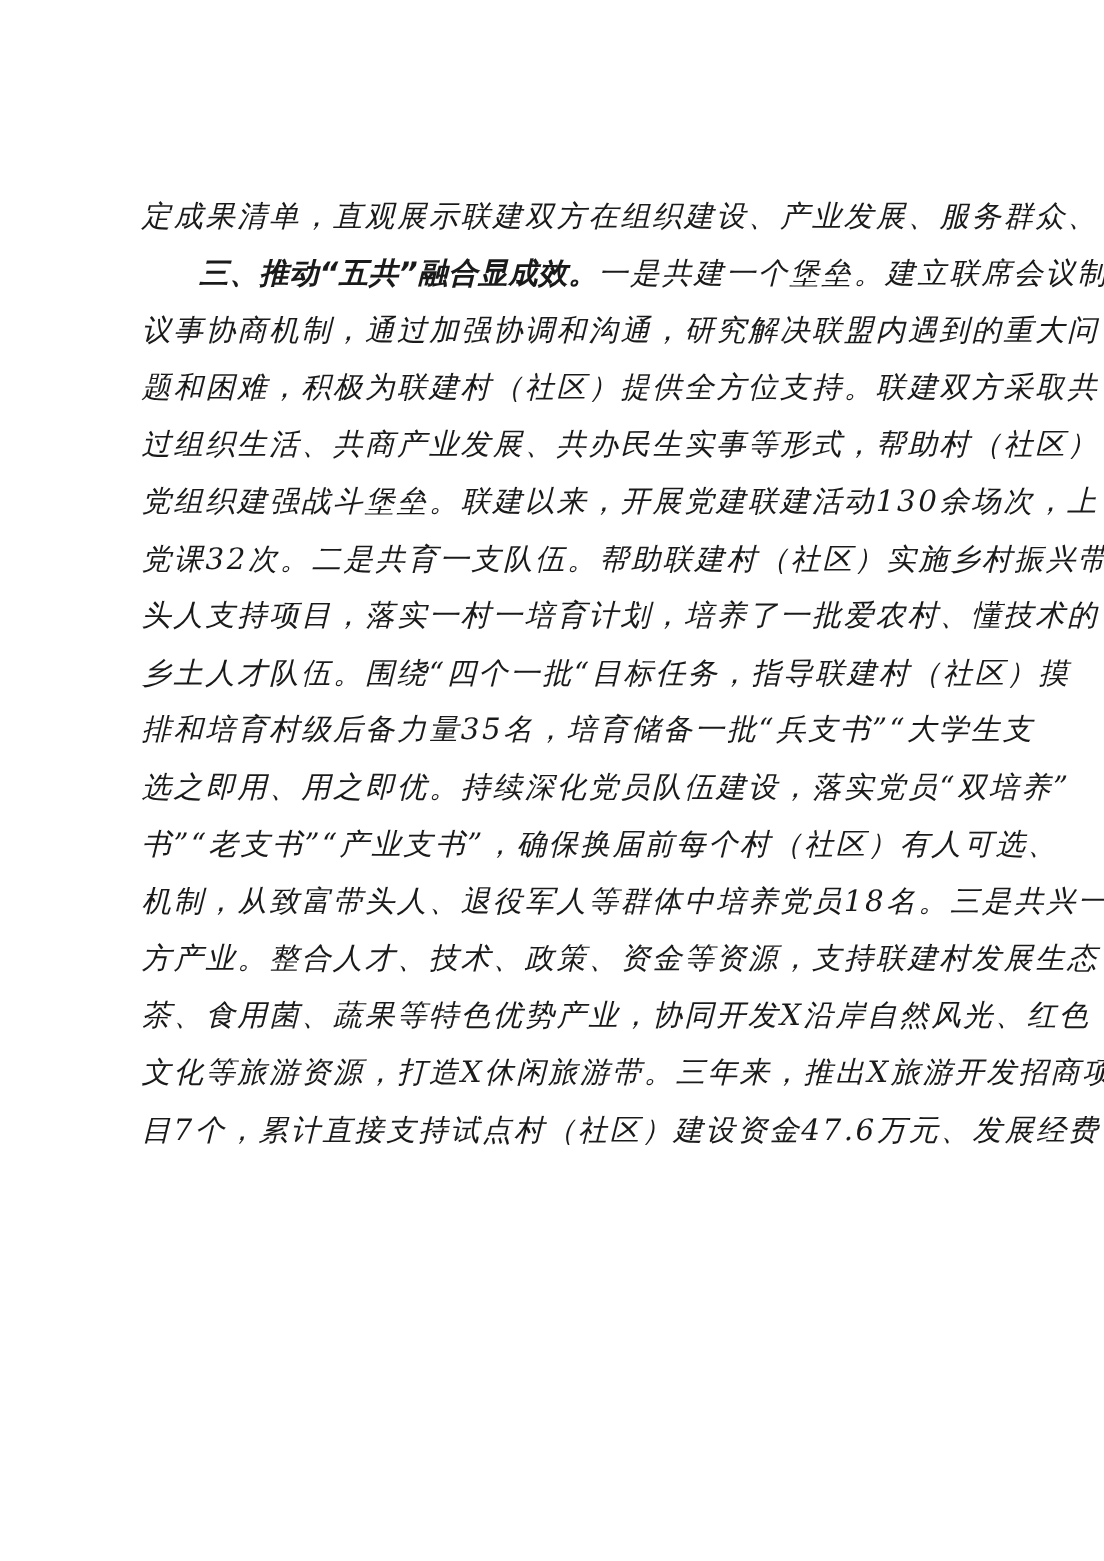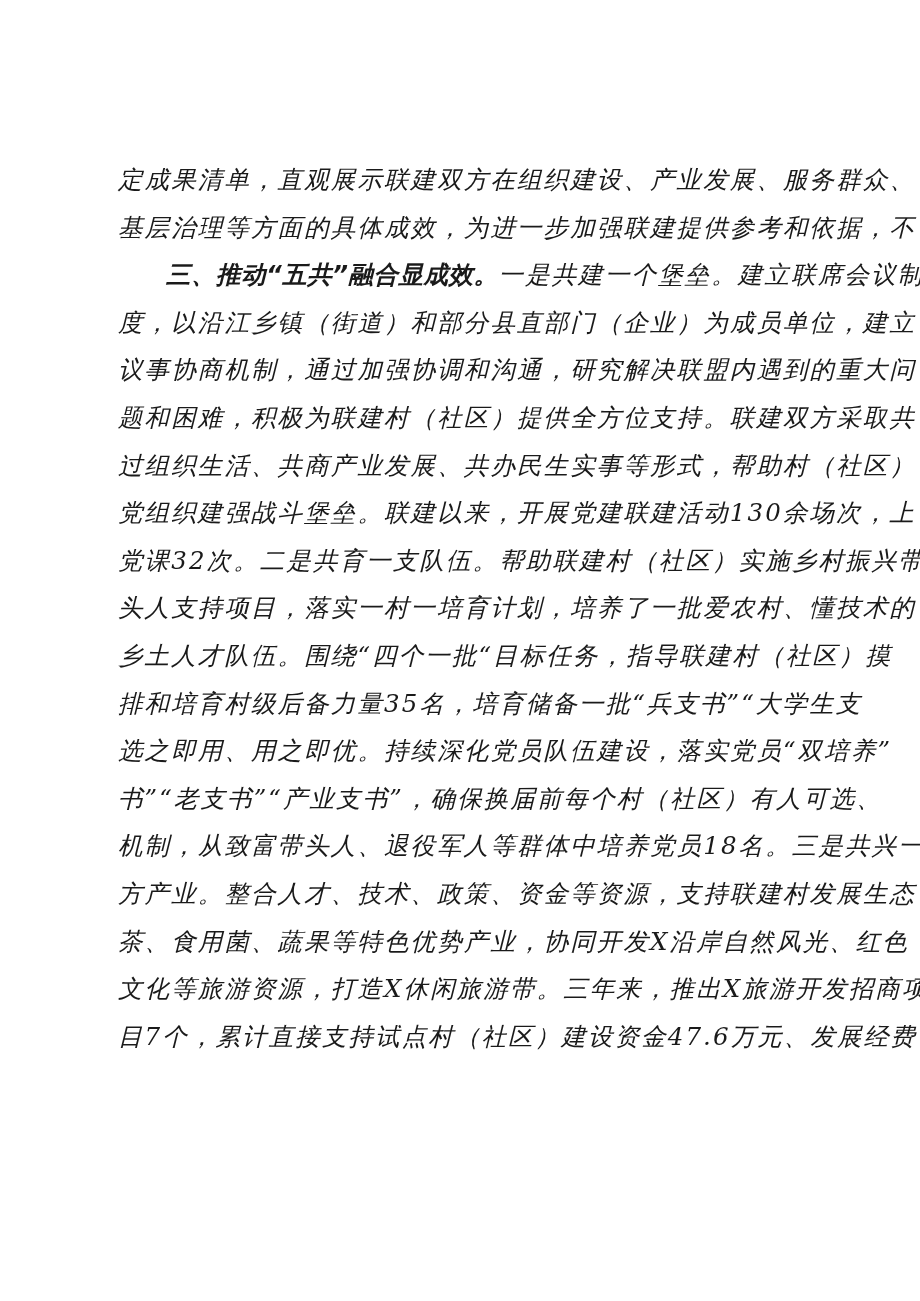--- a/index.html
+++ b/index.html
@@ -25,26 +25,24 @@
     font-family: "DejaVu Sans", "Liberation Sans", sans-serif;
     font-weight: bold;
     letter-spacing: 0.5px;
   }
 </style>
 </head>
 <body>
 
 <div class="page">
   <div class="line">定成果清单，直观展示联建双方在组织建设、产业发展、服务群众、</div>
-  <div class="line">基层治理等方面的具体成效，为进一步加强联建提供参考和依据，不</div>
 
   <div class="line indent">
     <span class="bold">三、推动“五共”融合显成效。</span><span>一是共建一个堡垒。建立联席会议制</span>
   </div>
-  <div class="line">度，以沿江乡镇（街道）和部分县直部门（企业）为成员单位，建立</div>
   <div class="line">议事协商机制，通过加强协调和沟通，研究解决联盟内遇到的重大问</div>
   <div class="line">题和困难，积极为联建村（社区）提供全方位支持。联建双方采取共</div>
   <div class="line">过组织生活、共商产业发展、共办民生实事等形式，帮助村（社区）</div>
   <div class="line">党组织建强战斗堡垒。联建以来，开展党建联建活动130余场次，上</div>
   <div class="line">党课32次。二是共育一支队伍。帮助联建村（社区）实施乡村振兴带</div>
   <div class="line">头人支持项目，落实一村一培育计划，培养了一批爱农村、懂技术的</div>
   <div class="line">乡土人才队伍。围绕“四个一批“目标任务，指导联建村（社区）摸</div>
   <div class="line">排和培育村级后备力量35名，培育储备一批“兵支书”“大学生支</div>
   <div class="line">选之即用、用之即优。持续深化党员队伍建设，落实党员“双培养”</div>
   <div class="line">书”“老支书”“产业支书”，确保换届前每个村（社区）有人可选、</div>

